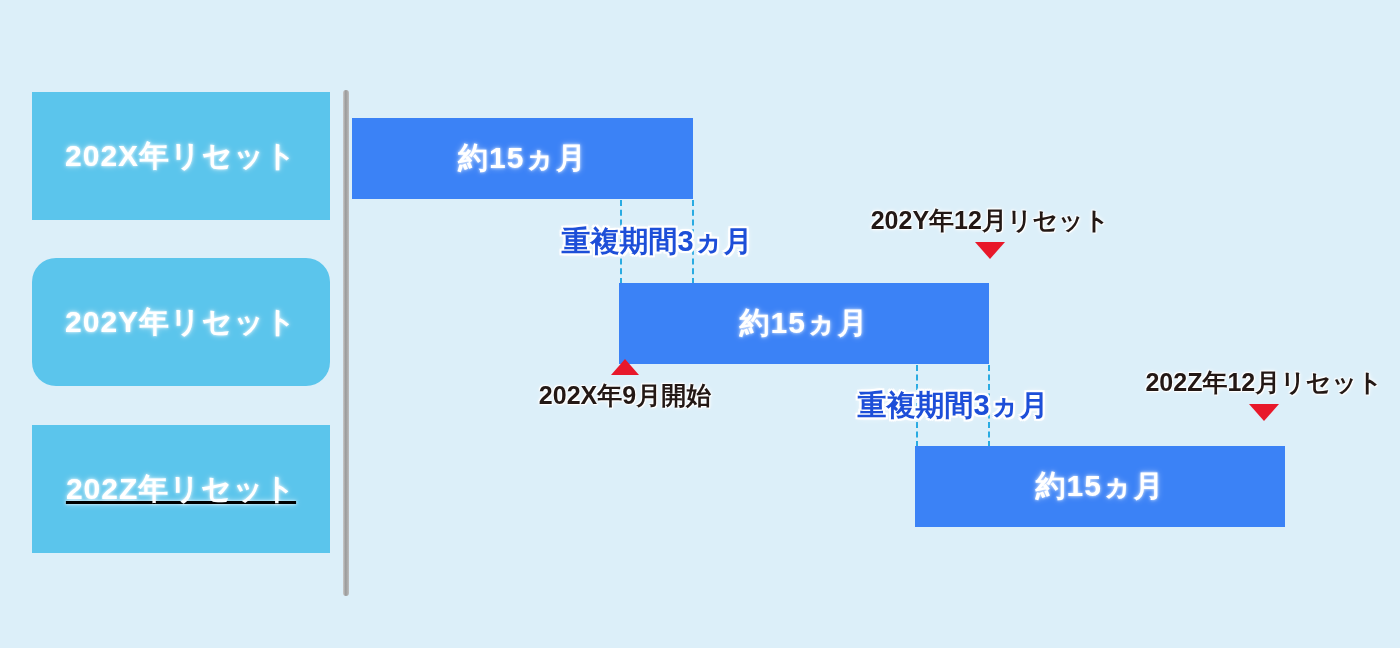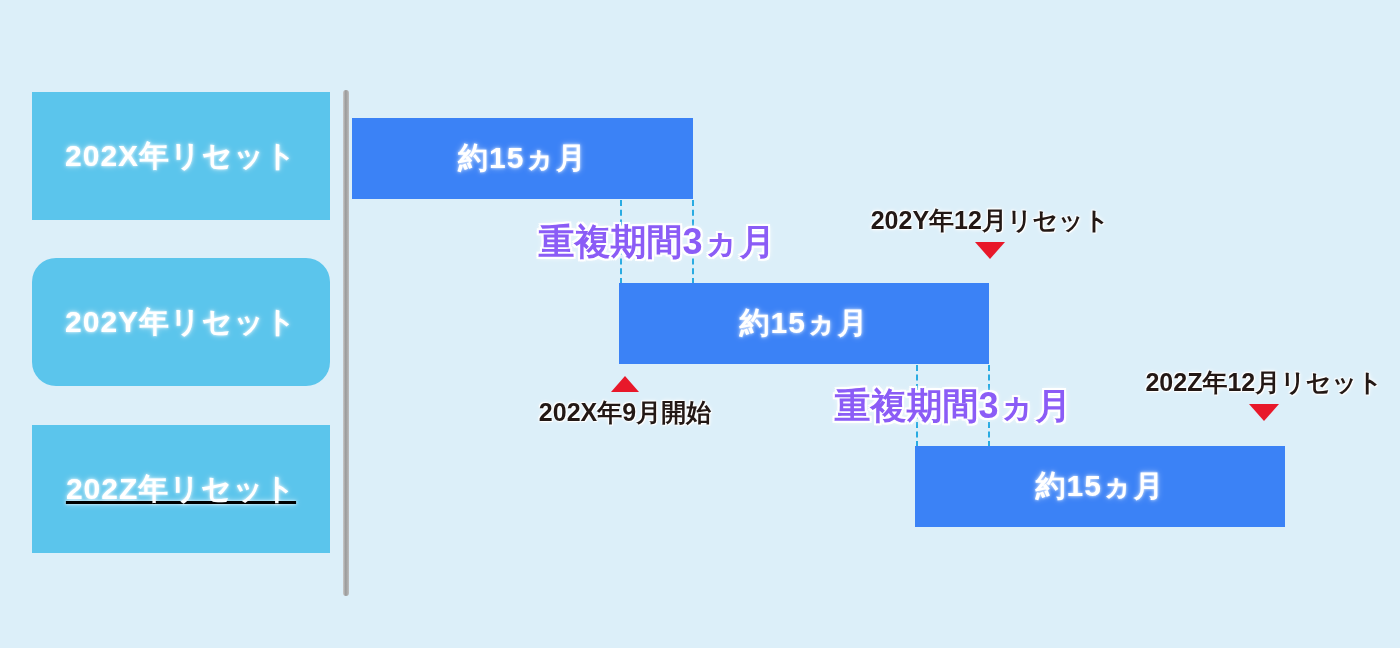--- a/index.html
+++ b/index.html
@@ -71,36 +71,36 @@
 
   
   .overlap{position:absolute;}
   .overlap .dash{
     position:absolute;top:0;width:0;height:100%;
     border-left:2px dashed #29abe2;
   }
   .overlap .otext{
     position:absolute;left:50%;top:50%;
     transform:translate(-50%,-50%);
-    font-size:36px;font-weight:bold;color:#8b5cf6;white-space:nowrap;
+    font-size:29px;font-weight:bold;color:#1d4ed8;white-space:nowrap;
     text-shadow:
       0 0 4px #ffffff,0 0 7px #ffffff,
       2px 0 0 #ffffff,-2px 0 0 #ffffff,0 2px 0 #ffffff,0 -2px 0 #ffffff,
       2px 2px 0 #ffffff,-2px -2px 0 #ffffff,2px -2px 0 #ffffff,-2px 2px 0 #ffffff;
   }
   #overlap-0{left:620px;top:200px;width:74px;height:84px;}
   #overlap-1{left:916px;top:365px;width:74px;height:82px;}
   #overlap-0 .dash.left,#overlap-1 .dash.left{left:0;}
   #overlap-0 .dash.right,#overlap-1 .dash.right{right:0;}
 
   
   #reset-0{left:555px;top:38px;width:280px;}
   #reset-1{left:850px;top:204px;width:280px;}
   #reset-2{left:1124px;top:366px;width:280px;}
-  #start-0{left:500px;top:376px;width:250px;}
+  #start-0{left:500px;top:359px;width:250px;}
   #start-1{left:797px;top:537px;width:250px;}
 </style>
 </head>
 <body>
 
 <div id="stage">
 
   <div class="legend-box" id="legend-0">
     <span>202X年リセット</span>
   </div>

